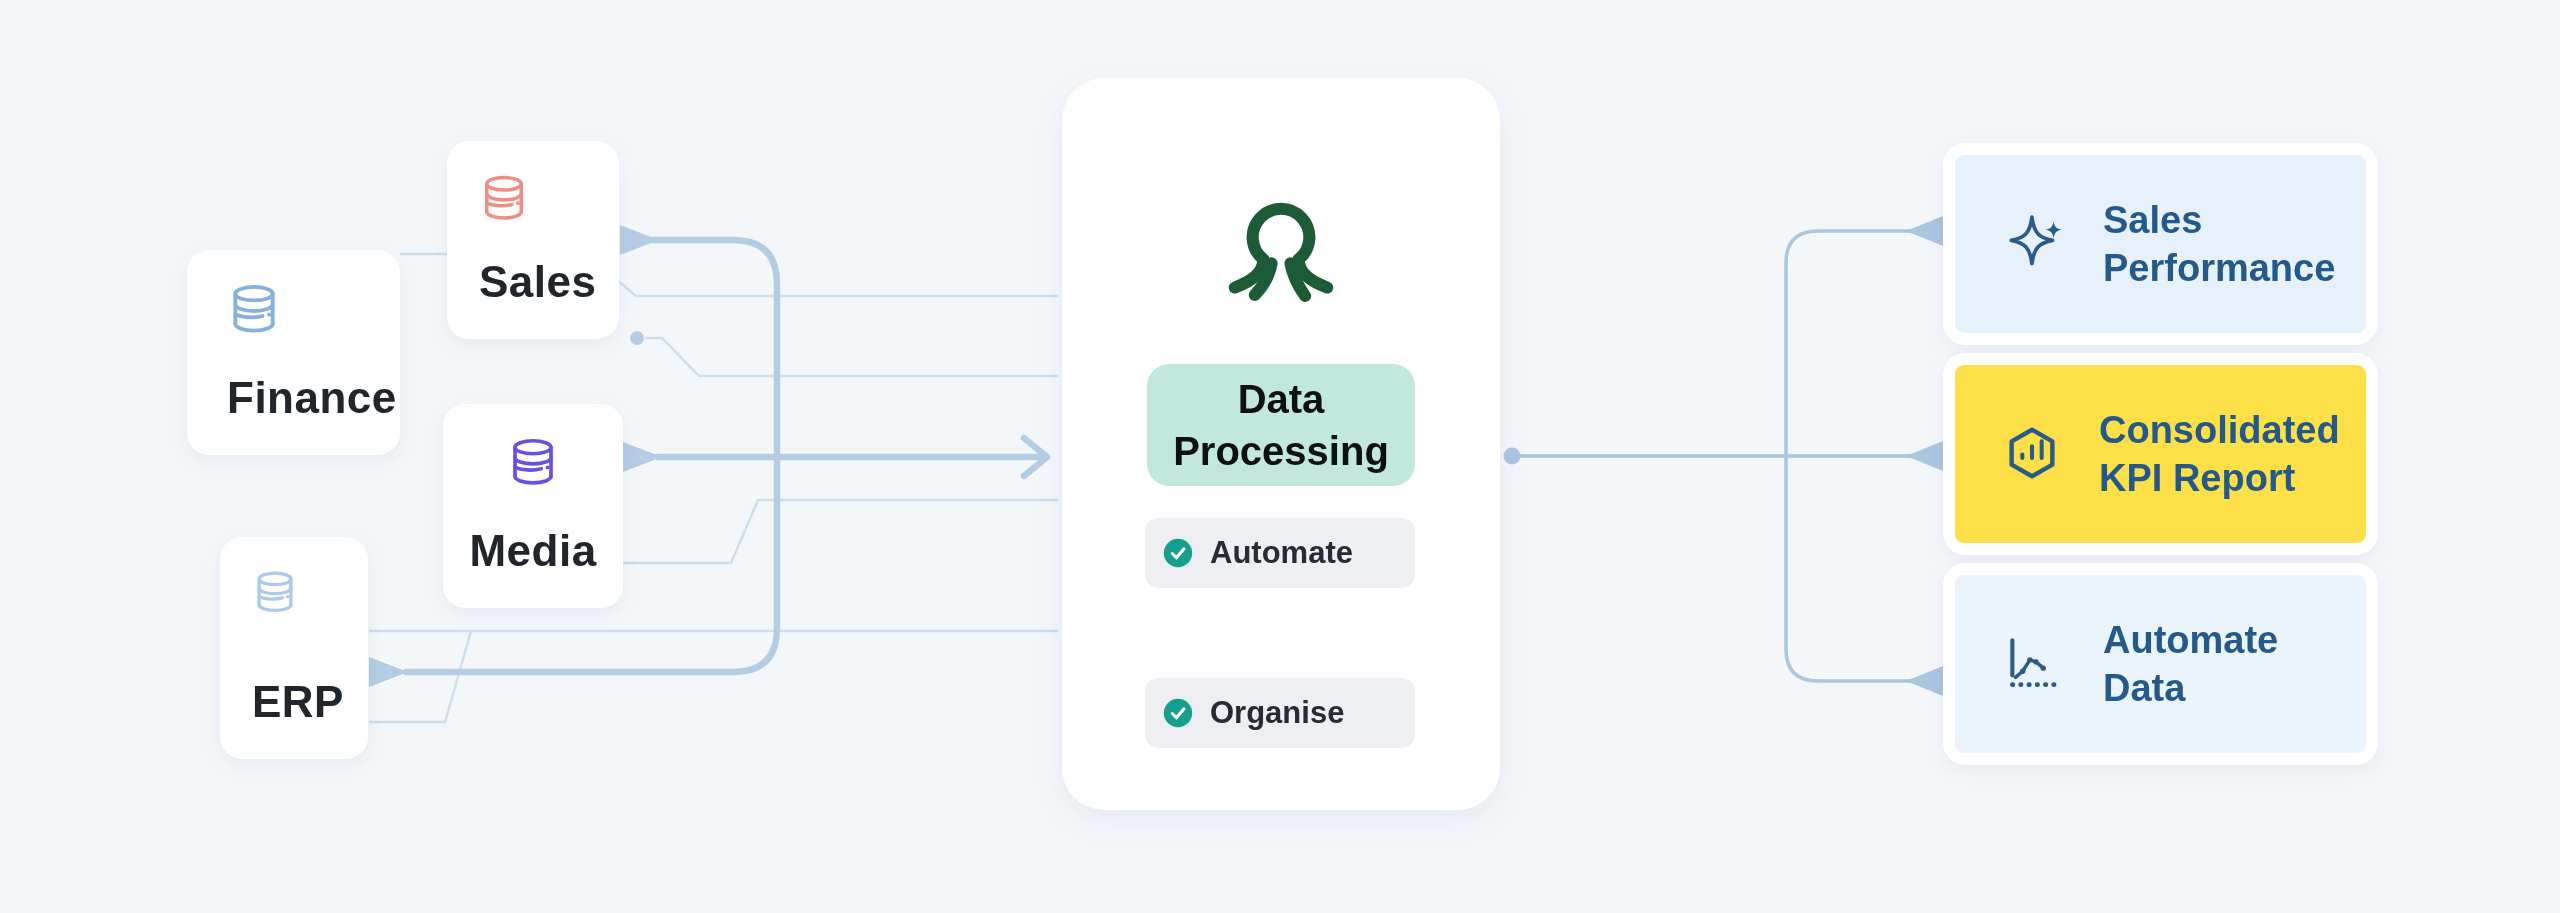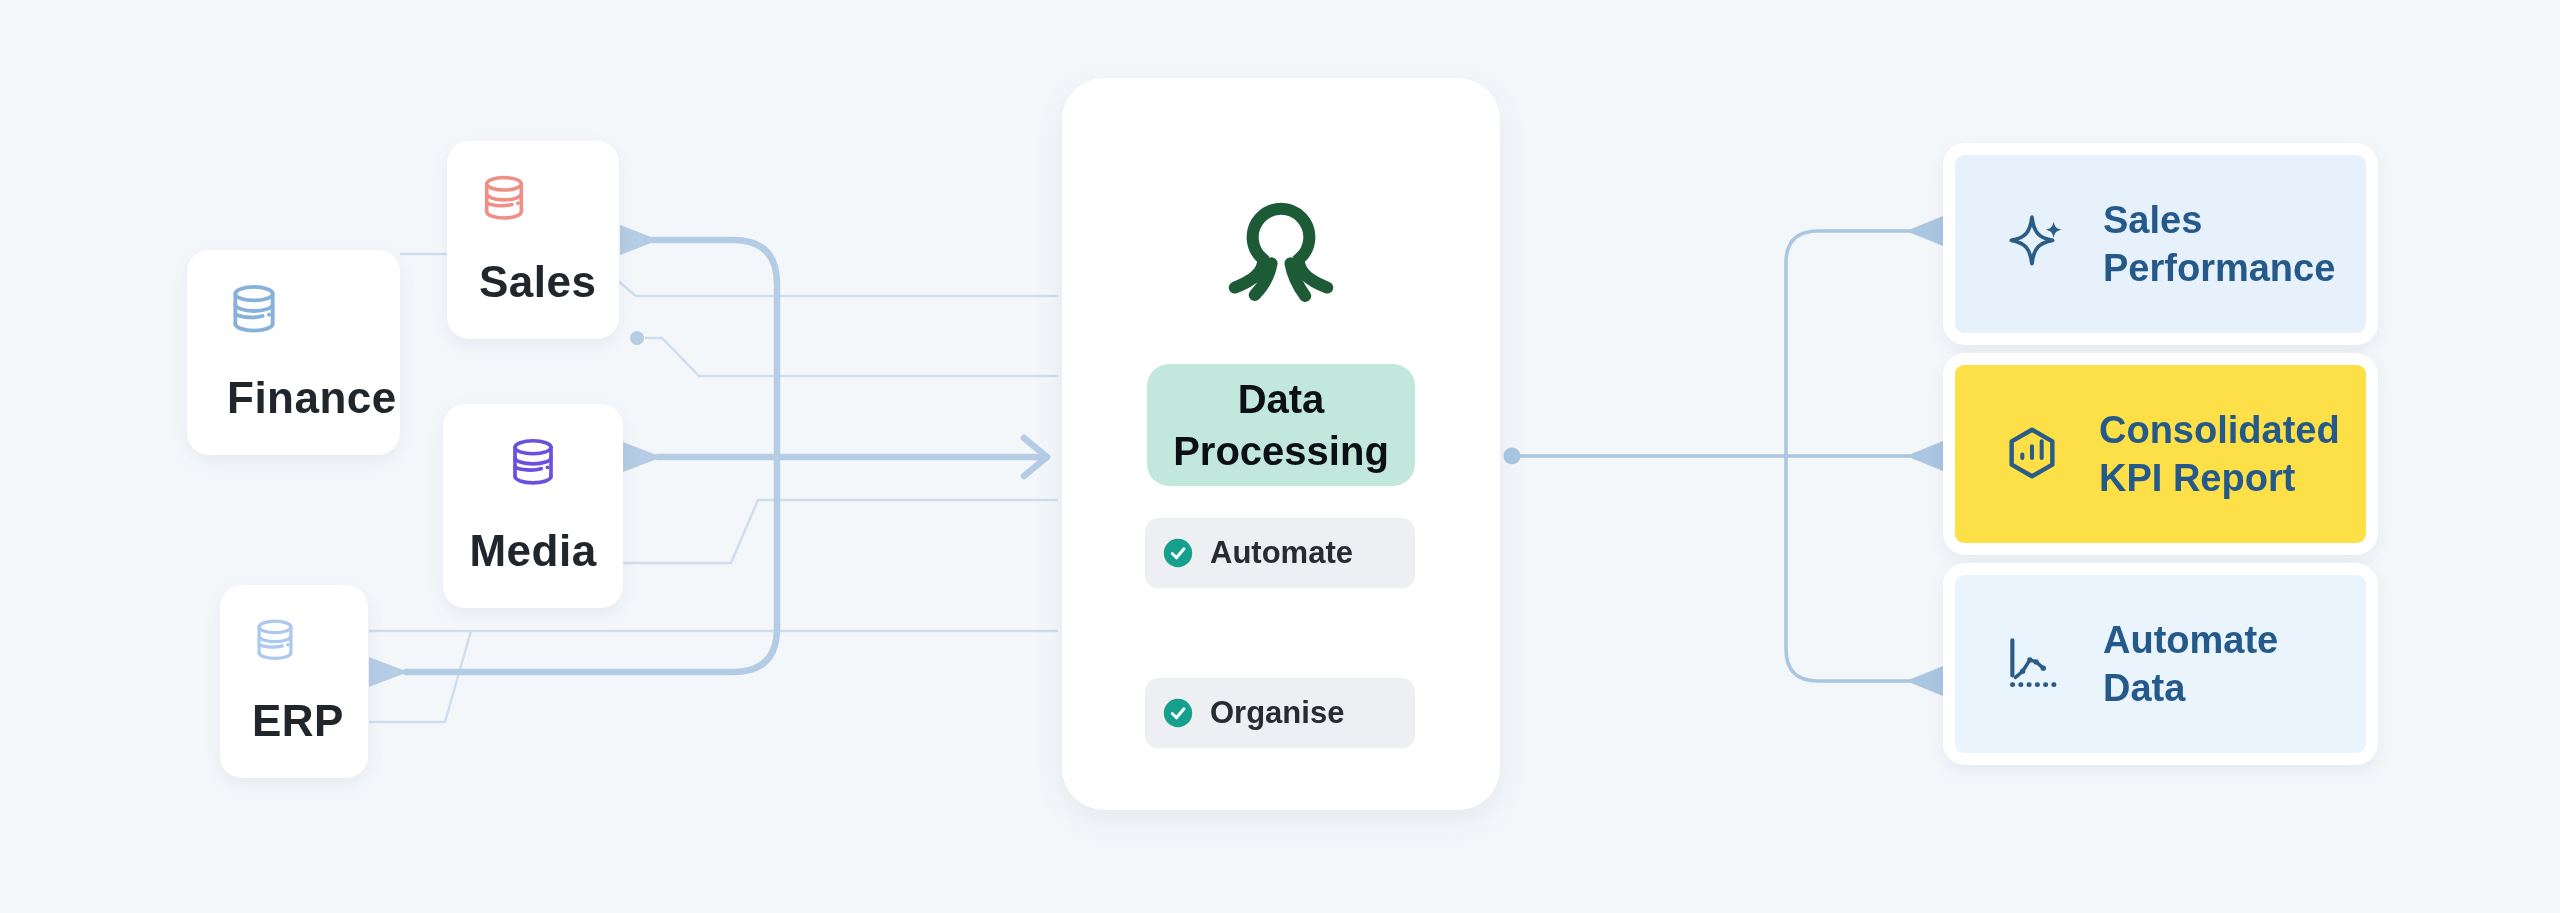--- a/index.html
+++ b/index.html
@@ -20,21 +20,21 @@
     display:flex; flex-direction:column;
     justify-content:space-between;
     padding:32px;
   }
   .src-label {
     font-size:44px; font-weight:700; color:#21262c; letter-spacing:0.5px;
   }
   .card-finance { left:187px; top:250px; width:213px; height:205px;padding-left:40px; }
   .card-sales   { left:447px; top:141px; width:172px; height:198px; }
   .card-media   { left:443px; top:404px; width:180px; height:204px;align-items:center; }
-  .card-erp     { left:220px; top:537px; width:148px; height:193px;margin-top:48px; }
+  .card-erp     { left:220px; top:537px; width:148px; height:222px; }
 
   
   .processor {
     position:absolute; z-index:2;
     left:1062px; top:78px; width:438px; height:732px;
     background:#ffffff; border-radius:42px;
     box-shadow:0 10px 30px rgba(45,75,110,0.08);
   }
   .octopus { position:absolute; left:156px; top:118px; }
   .chip {

